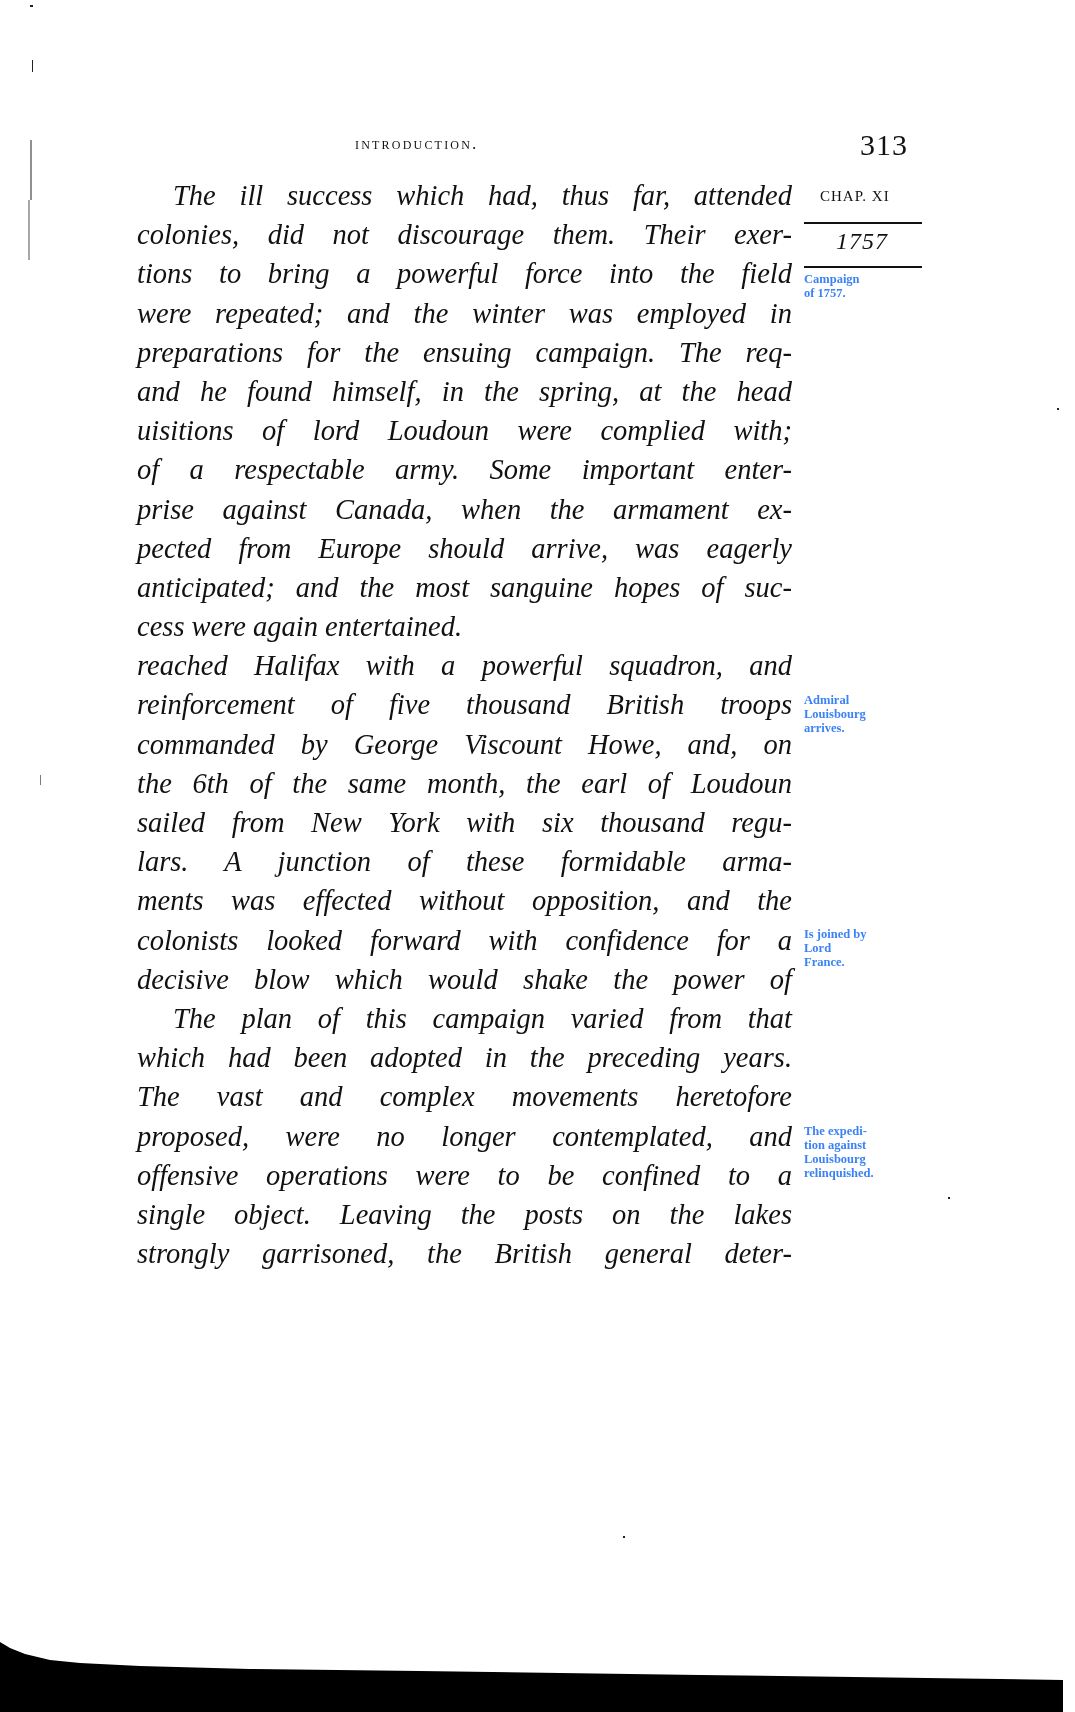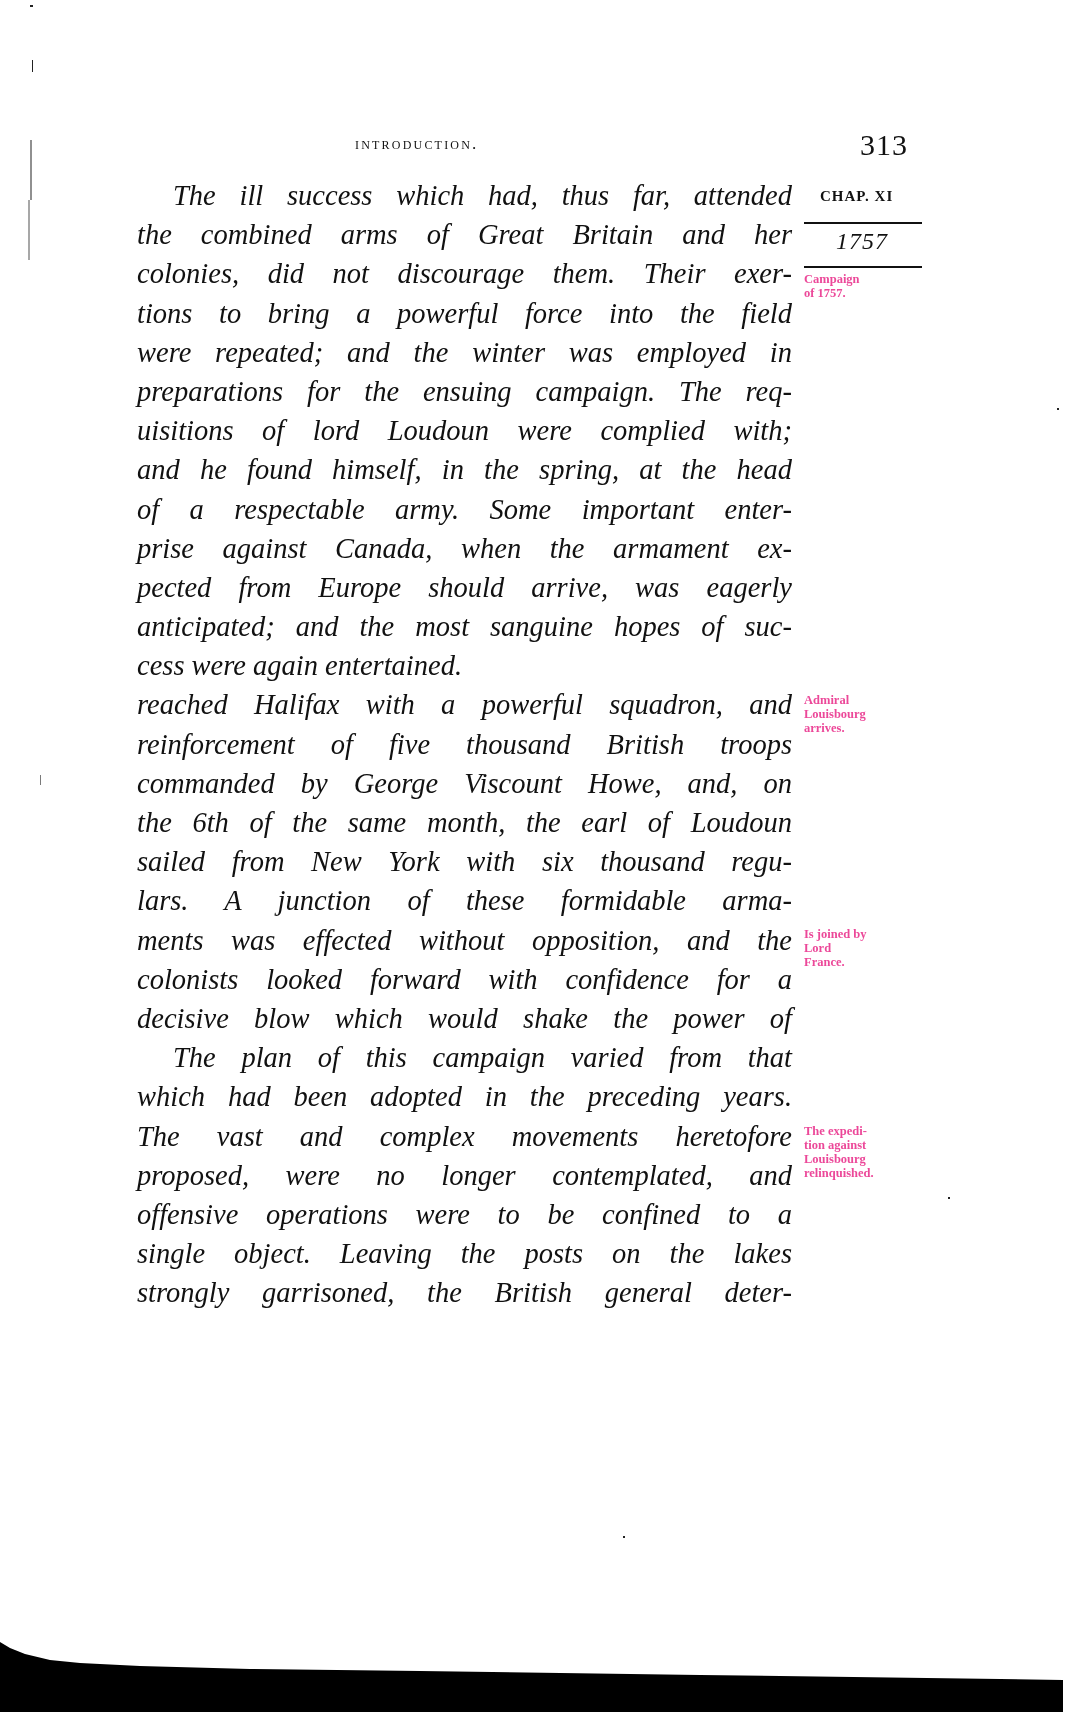--- a/index.html
+++ b/index.html
@@ -9,25 +9,25 @@
 
     .running-head { position: absolute; top: 134px; left: 355px; font-size: 17px;
                     letter-spacing: 2.2px; font-variant: small-caps; text-transform: lowercase; }
     .page-number { position: absolute; top: 128px; left: 860px; font-size: 30px; letter-spacing: 1px; }
 
     .body-text { position: absolute; left: 137px; top: 176px; width: 655px; }
     .line { display: block; height: 39.2px; line-height: 39.2px; font-size: 28.5px;
             text-align: justify; text-align-last: justify; white-space: nowrap; font-style: italic; }
     .line.last { text-align-last: left; }
     .line.indent { padding-left: 36px; }
-    .chap { position: absolute; top: 188px; left: 820px; font-size: 15px; font-weight: bold;
+    .chap { position: absolute; top: 188px; left: 820px; font-size: 15px; font-weight: normal;
             letter-spacing: 1px; }
     .rule { position: absolute; left: 804px; width: 118px; height: 2px; background: #111; }
     .year { position: absolute; top: 228px; left: 836px; font-size: 24px; font-style: italic; letter-spacing: 1px; }
-    .note { position: absolute; left: 804px; font-size: 12.5px; line-height: 14px; font-weight: bold; color: #ec4899; }
+    .note { position: absolute; left: 804px; font-size: 12.5px; line-height: 14px; font-weight: bold; color: #3b82f6; }
 
     .speck { position: absolute; background: #222; }
   </style>
 </head>
 <body>
 
 <div class="page">
 
   <div class="running-head">INTRODUCTION.</div>
   <div class="page-number">313</div>
@@ -54,27 +54,26 @@
   <div class="note" style="top:1124px;">
     <div>The expedi-</div>
     <div>tion against</div>
     <div>Louisbourg</div>
     <div>relinquished.</div>
   </div>
 
   <div class="body-text">
     <div>
       <span class="line indent">The ill success which had, thus far, attended</span>
-      <span class="line">the combined arms of Great Britain and her</span>
       <span class="line">colonies, did not discourage them.  Their exer-</span>
       <span class="line">tions to bring a powerful force into the field</span>
       <span class="line">were repeated; and the winter was employed in</span>
       <span class="line">preparations for the ensuing campaign.  The req-</span>
+      <span class="line">and he found himself, in the spring, at the head</span>
       <span class="line">uisitions of lord Loudoun were complied with;</span>
-      <span class="line">and he found himself, in the spring, at the head</span>
       <span class="line">of a respectable army.  Some important enter-</span>
       <span class="line">prise against Canada, when the armament ex-</span>
       <span class="line">pected from Europe should arrive, was eagerly</span>
       <span class="line">anticipated; and the most sanguine hopes of suc-</span>
       <span class="line last">cess were again entertained.</span>
     </div>
     <div>
       <span class="line">reached Halifax with a powerful squadron, and</span>
       <span class="line">reinforcement of five thousand British troops</span>
       <span class="line">commanded by George Viscount Howe, and, on</span>

